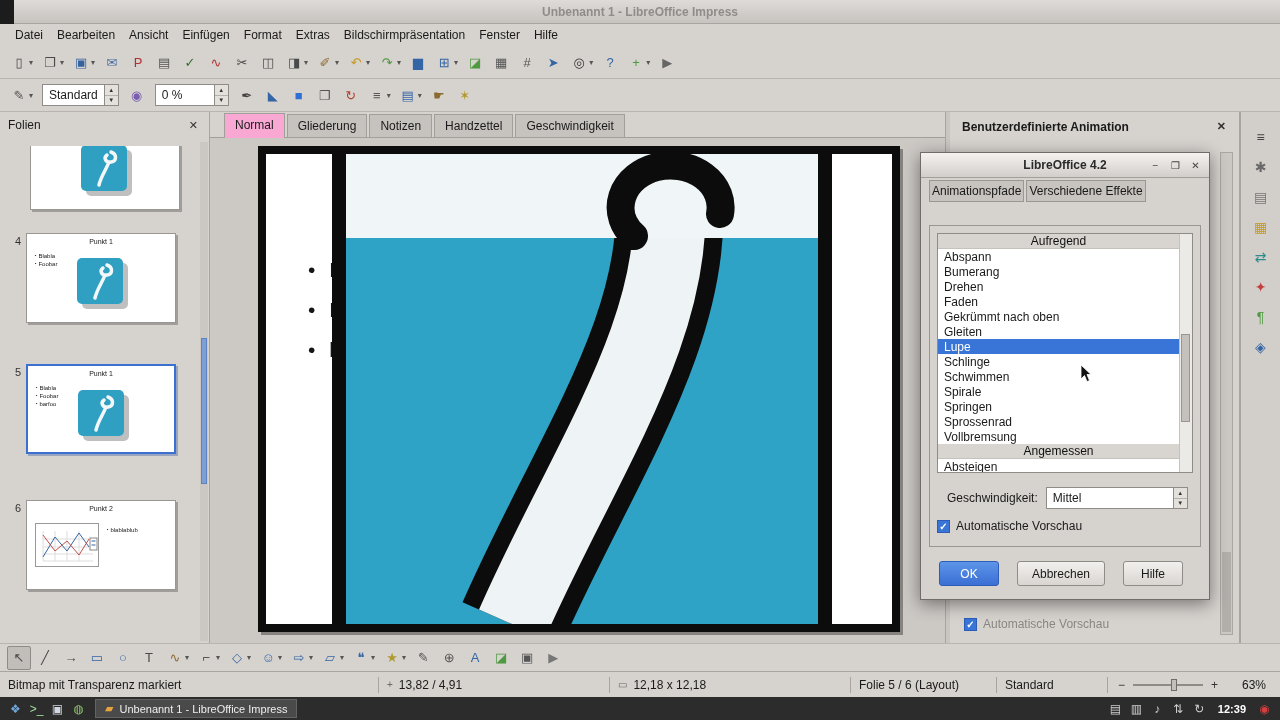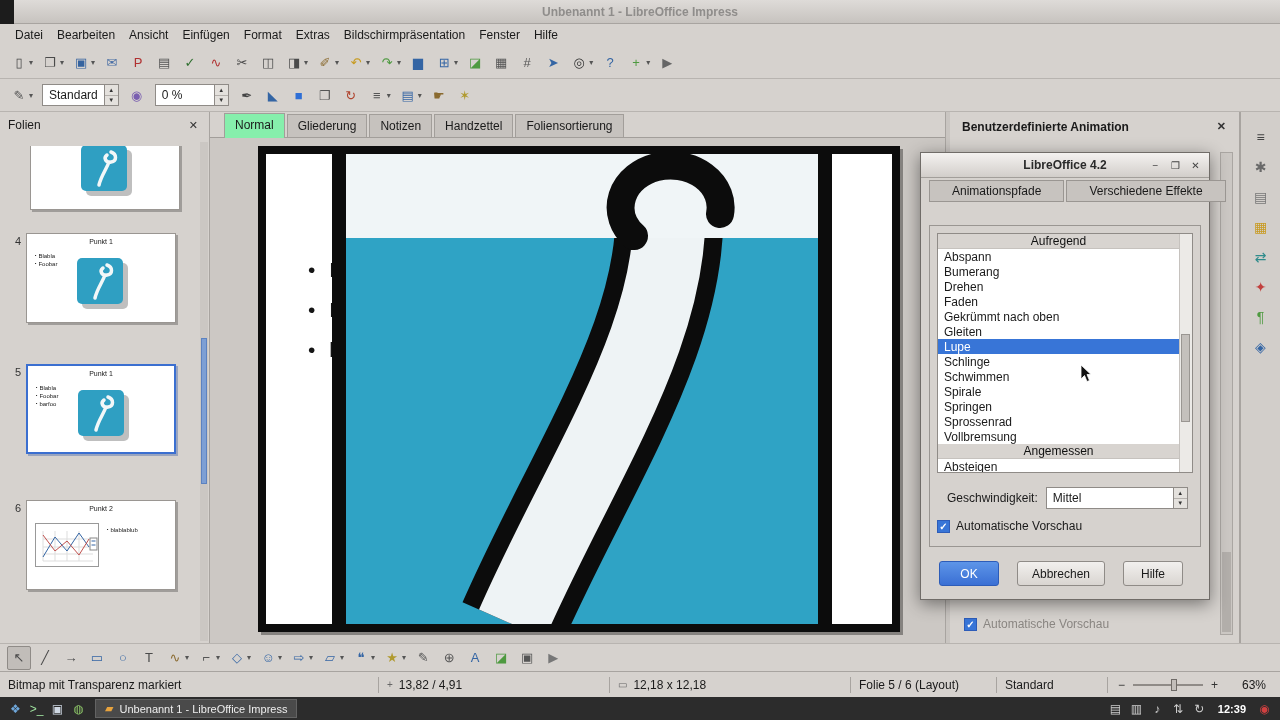--- a/index.html
+++ b/index.html
@@ -46,21 +46,21 @@
   .t-chart{position:absolute;left:8px;top:22px}
   .t-bullet-right{position:absolute;left:80px;top:26px;font-size:6px;color:#222;white-space:nowrap}
   .t-bullet-right::before{content:"▪";font-size:4px;margin-right:2px;vertical-align:1px}
   .sp-scroll{position:absolute;right:1px;top:30px;width:8px;bottom:2px;background:#cbc7c3}
   .sp-thumb{position:absolute;left:1px;width:6px;top:196px;height:146px;background:#7d9fd4;border:1px solid #5c82c0}
 
   
   .workspace{position:absolute;left:210px;top:112px;width:740px;height:531px;background:#ccc8c4}
   .vtabs{display:flex;align-items:flex-end;height:26px;border-bottom:1px solid #a29e9a;padding-left:14px;background:#d6d2ce}
   .vtab{padding:4px 10px 4px;background:#c6c2be;border:1px solid #a29e9a;border-bottom:none;margin-right:2px;font-size:12px;white-space:nowrap}
-  .vtab.selected{background:#86efac;padding-bottom:6px;margin-bottom:-1px}
+  .vtab.selected{background:#f9a8d4;padding-bottom:6px;margin-bottom:-1px}
   .canvas{position:relative;width:100%;height:505px}
   .slide{position:absolute;left:48px;top:8px;width:642px;height:486px;background:#0c0c0c;box-shadow:3px 3px 0 rgba(0,0,0,.35)}
   .slide-inner{position:absolute;left:8px;top:8px;right:8px;bottom:8px;background:#fff;overflow:hidden}
   .bullets{position:absolute;left:42px;top:96px;z-index:1}
   .bullet-line{font-size:21px;line-height:40px;color:#151515;white-space:nowrap}
   .bullet-line::before{content:"•";margin-right:14px}
   .bitmap{position:absolute;left:66px;top:0;width:500px;height:470px;z-index:2}
 
   
   .splitter{position:absolute;left:945px;top:112px;width:5px;height:531px;background:#c9c5c1;border-left:1px solid #a8a4a0}
@@ -82,21 +82,21 @@
 
   
   .dialog{position:absolute;left:920px;top:152px;width:290px;height:448px;background:#d6d2ce;
     border:1px solid #706c68;box-shadow:0 4px 16px rgba(0,0,0,.45);z-index:10}
   .dlg-title{position:relative;height:25px;background:linear-gradient(#f4f2f0,#d2cecA);border-bottom:1px solid #a29e9a}
   .dlg-title .t{position:absolute;left:0;right:0;text-align:center;line-height:25px;font-weight:bold;font-size:12px;color:#2a2a2a}
   .dlg-winbtns{position:absolute;right:5px;top:4px;display:flex;z-index:2}
   .dlg-btnw{width:17px;height:16px;display:flex;align-items:center;justify-content:center;font-size:10px;color:#444;margin-left:3px}
   .dlg-tabs1{position:absolute;left:8px;top:27px;display:flex}
   .dlg-tabs2{position:absolute;left:8px;top:50px;display:flex}
-  .dtab{height:22px;display:flex;align-items:center;padding:0 22px;font-size:12px;background:#c7c3bf;border:1px solid #9a9692;margin-right:2px;white-space:nowrap}
+  .dtab{height:22px;display:flex;align-items:center;padding:0 2px;font-size:12px;background:#c7c3bf;border:1px solid #9a9692;margin-right:2px;white-space:nowrap}
   .dtab.selected{background:#d6d2ce;height:23px;border-bottom:none;z-index:3}
   .dlg-frame{position:absolute;left:8px;top:72px;width:272px;height:322px;border:1px solid #9a9692}
   .fx-list{position:absolute;left:16px;top:80px;width:256px;height:240px;background:#fff;border:1px solid #8f8b87}
   .fx-rows{position:absolute;left:0;top:0;right:13px;bottom:0;overflow:hidden}
   .fx{height:15px;display:flex;align-items:center;padding-left:6px;font-size:12px;white-space:nowrap;color:#1a1a1a}
   .fx.header{justify-content:center;padding-left:0;background:#d8d4d0;border-bottom:1px solid #c6c2be;color:#111}
   .fx.selected{background:#3875d7;color:#fff}
   .fx-scroll{position:absolute;right:0;top:0;width:13px;height:100%;background:#eceae7;border-left:1px solid #c6c2be}
   .fx-thumb{position:absolute;left:1px;width:9px;top:100px;height:88px;background:#c4c0bc;border:1px solid #9a9692}
   .speed-row{position:absolute;left:26px;top:334px;display:flex;align-items:center;font-size:12px}
@@ -382,21 +382,21 @@
     </div>
   </div>
 
   <div class="workspace">
     <div class="vtabs">
 
     <span class="vtab selected">Normal</span>
         <span class="vtab">Gliederung</span>
         <span class="vtab">Notizen</span>
         <span class="vtab">Handzettel</span>
-        <span class="vtab">Foliensortierung</span>
+        <span class="vtab">Geschwindigkeit</span>
       </div>
     <div class="canvas">
       <div class="slide">
         <div class="slide-inner">
           <div class="bullets">
 
           <div class="bullet-line">Blabla</div>
               <div class="bullet-line">Foobar</div>
               <div class="bullet-line">barfoo</div>
             </div>

